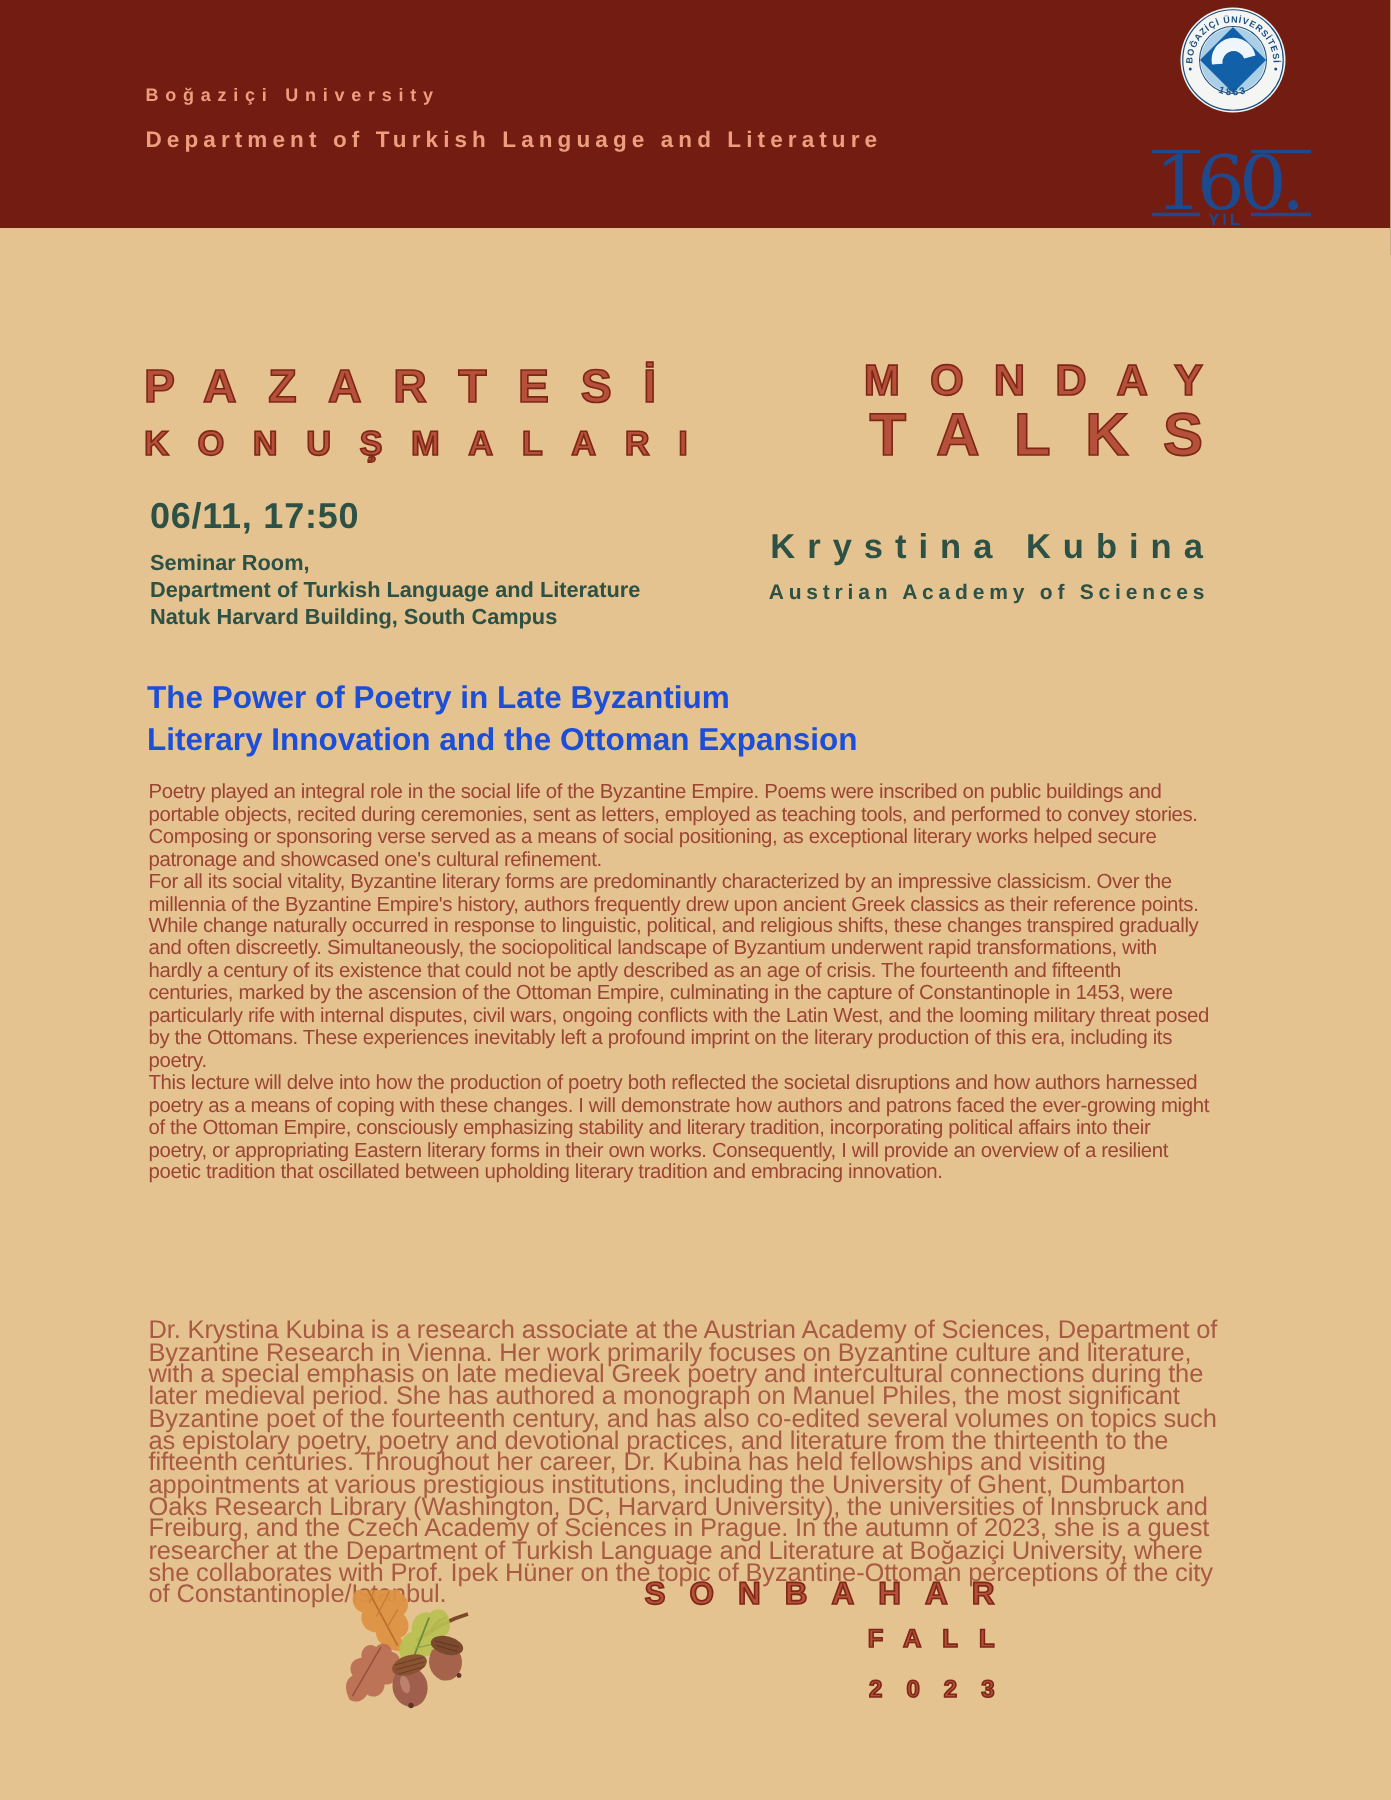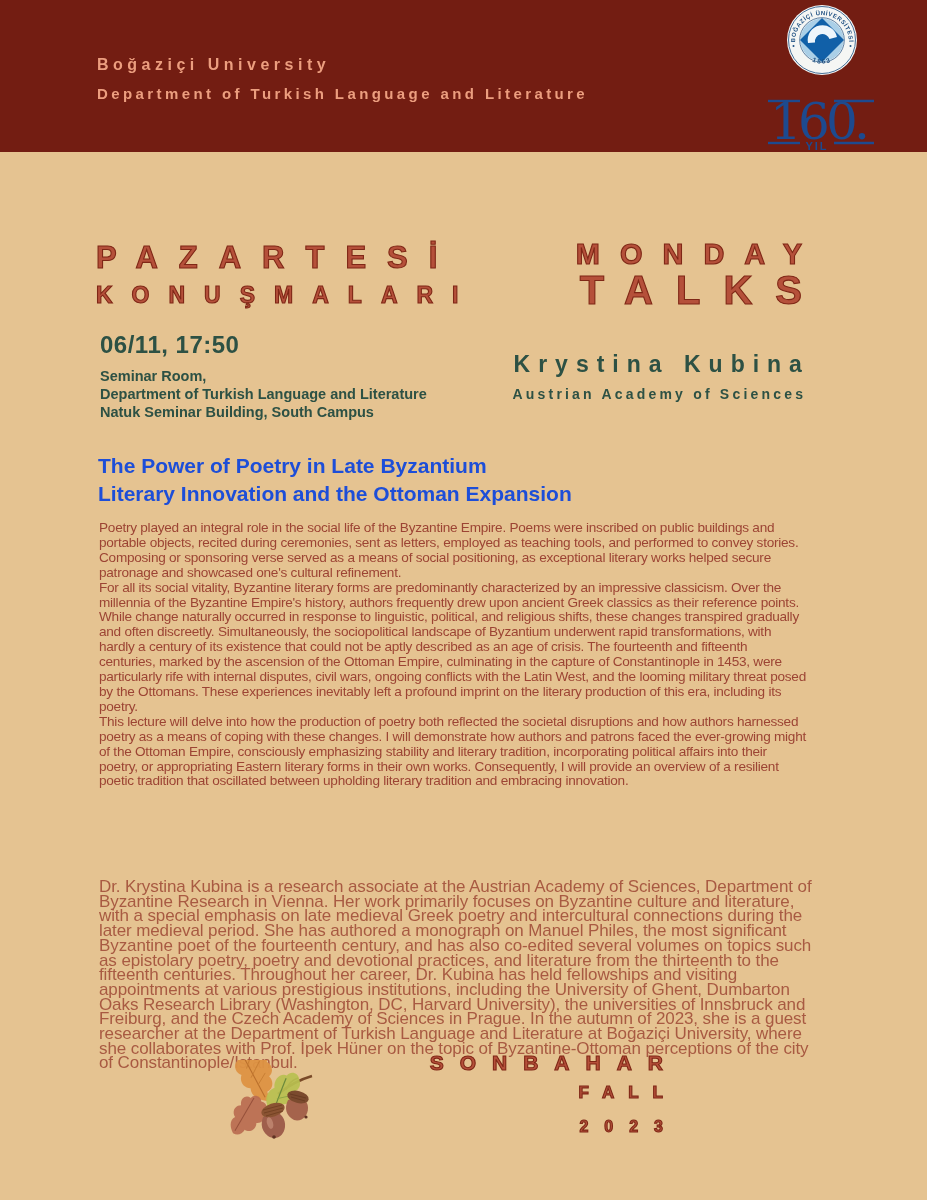--- a/index.html
+++ b/index.html
@@ -5,21 +5,21 @@
   html,body { margin:0; padding:0; background:#b9a478; }
   .poster {
     position:relative; width:927px; height:1200px; margin:0 auto;
     background:#e5c391; overflow:hidden;
     font-family:"Liberation Sans", sans-serif;
   }
   
   .band { position:absolute; top:0; left:0; width:927px; height:152px; background:#731d12; }
   .uni-line {
     position:absolute; left:97px; top:56px; color:#ec9e7f;
-    font-weight:bold; font-size:16px; letter-spacing:4.5px; white-space:nowrap;
+    font-weight:bold; font-size:12px; letter-spacing:4.5px; white-space:nowrap;
   }
   .dept-line {
     position:absolute; left:97px; top:85px; color:#ec9e7f;
     font-weight:bold; font-size:15px; letter-spacing:3.4px; white-space:nowrap;
   }
   .seal-svg { position:absolute; left:786px; top:4px; }
   .logo160 { position:absolute; left:766px; top:88px; }
 
   
   .outline-text { color:#b5503a; -webkit-text-stroke:1.1px #7f2716; font-weight:bold; white-space:nowrap; }
@@ -103,21 +103,21 @@
   <div class="series-en">
     <div class="outline-text l1">MONDAY</div>
     <div class="outline-text l2">TALKS</div>
   </div>
 
   <div class="when-where">
     <div class="date-line">06/11, 17:50</div>
     <div class="loc-block">
       <div class="loc-line">Seminar Room,</div>
       <div class="loc-line">Department of Turkish Language and Literature</div>
-      <div class="loc-line">Natuk Seminar Building, South Campus</div>
+      <div class="loc-line">Natuk Harvard Building, South Campus</div>
     </div>
   </div>
   <div class="speaker">
     <div class="speaker-name">Krystina Kubina</div>
     <div class="speaker-aff">Austrian Academy of Sciences</div>
   </div>
 
   <div class="talk-title">
     <div>The Power of Poetry in Late Byzantium</div>
     <div>Literary Innovation and the Ottoman Expansion</div>

